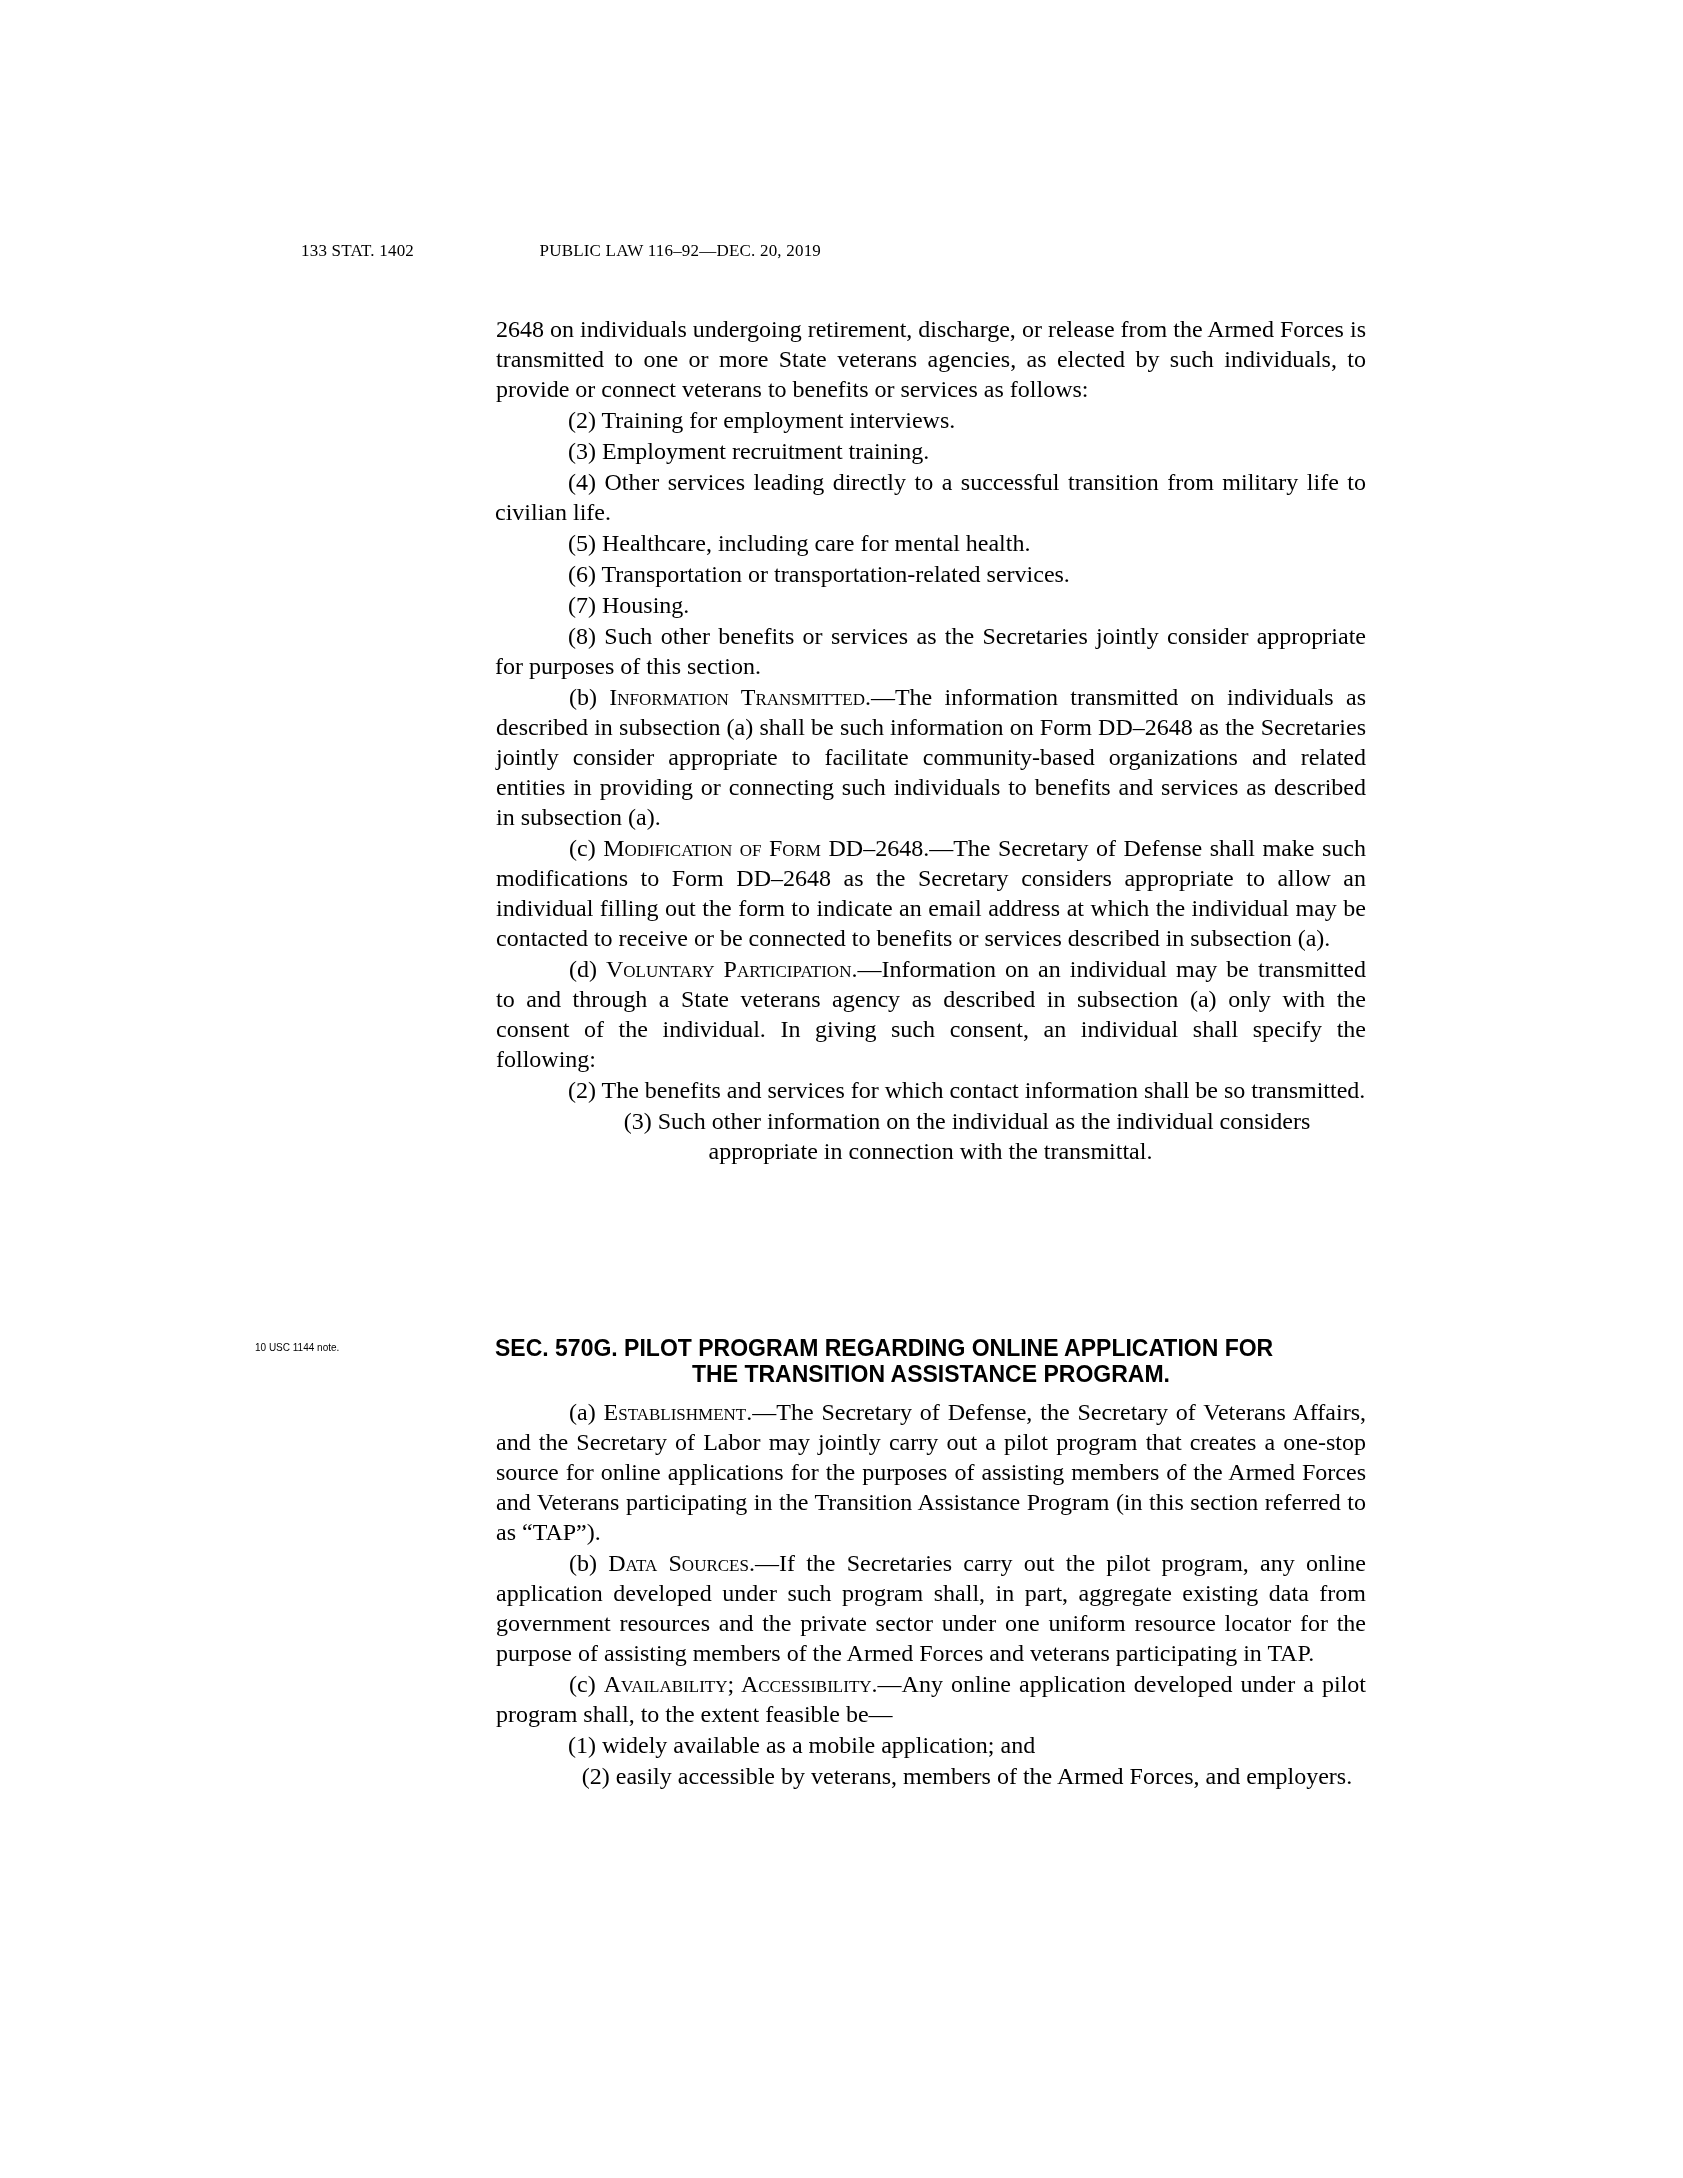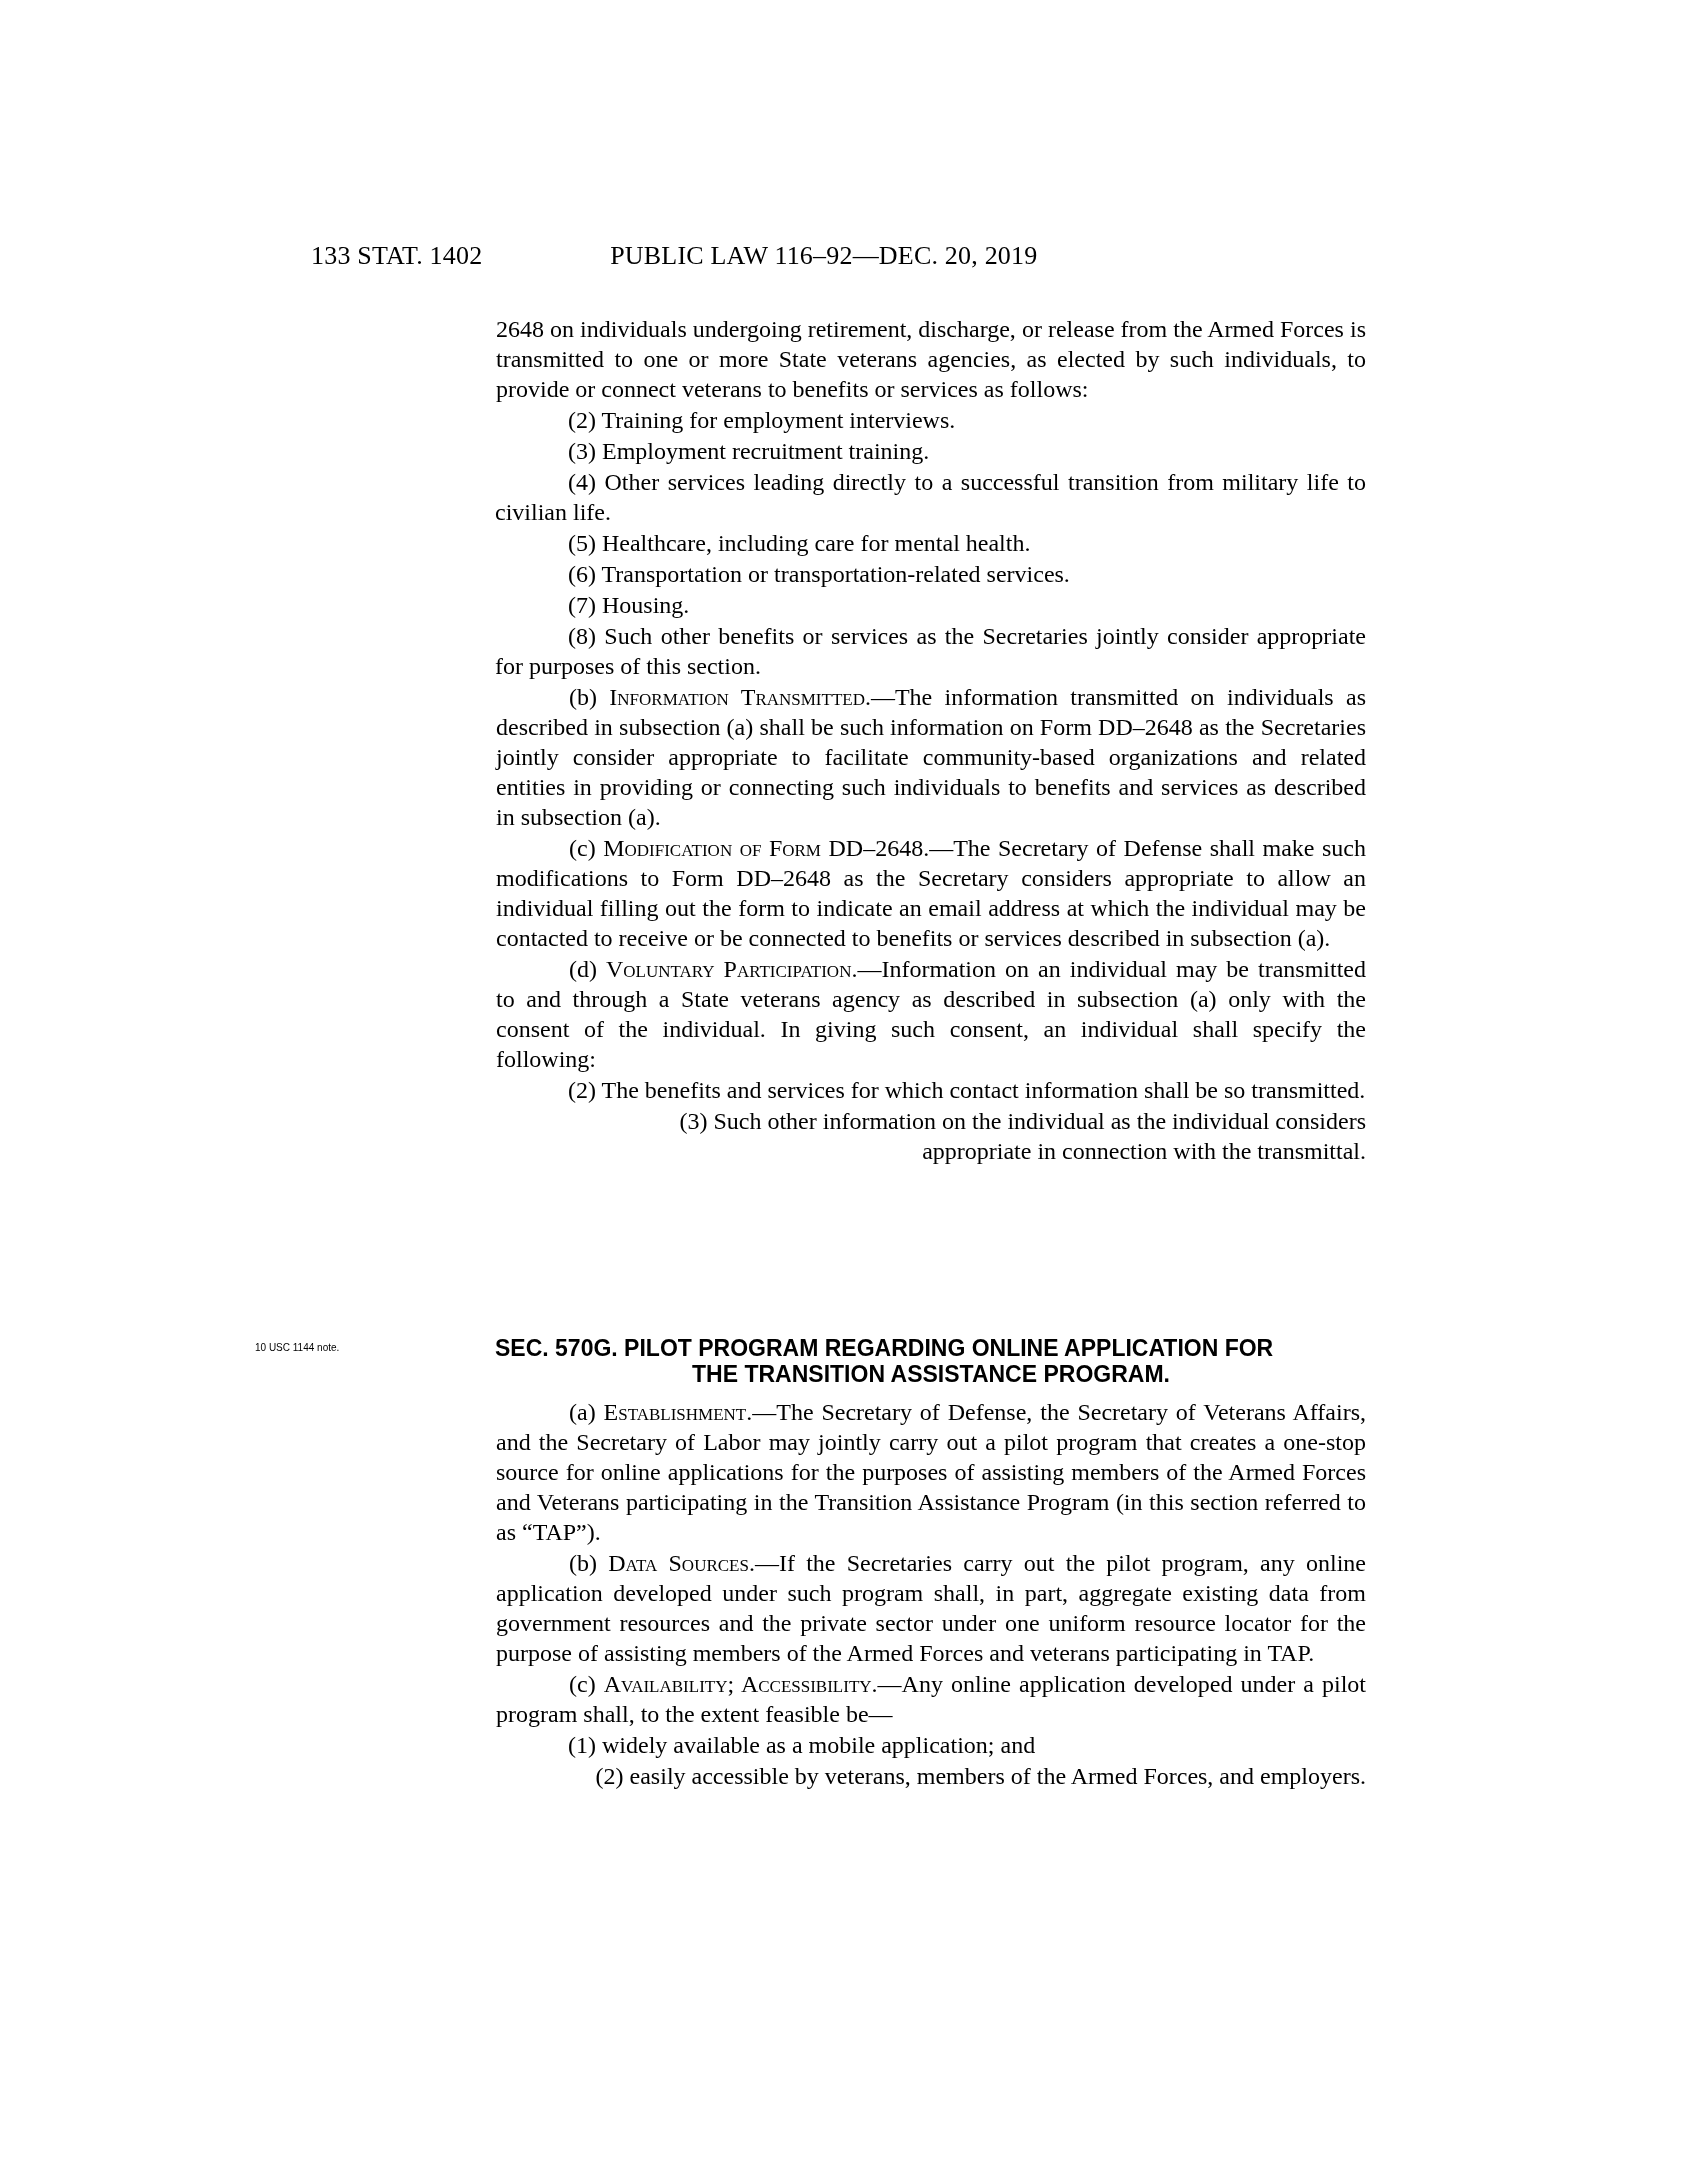--- a/index.html
+++ b/index.html
@@ -17,23 +17,23 @@
   .page {
     position: absolute;
     top: 0; left: 0;
     width: 1683px;
     height: 2178px;
     background: #ffffff;
   }
   .header {
     position: absolute;
     top: 241px;
-    left: 311px;
+    left: 301px;
     width: 1099px;
-    font-size: 26px;
+    font-size: 17px;
     letter-spacing: 0.2px;
     white-space: nowrap;
   }
   .header .stat {
     display: inline-block;
   }
   .header .law {
     display: inline-block;
     margin-left: 121px;
   }
@@ -96,21 +96,21 @@
   .content2 {
     position: absolute;
     top: 1396px;
     left: 495px;
     width: 872px;
     font-size: 24px;
     line-height: 30px;
     text-align: justify;
   }
   .lastline {
-    text-align: right;
+    text-align: center;
   }
 </style>
 </head>
 <body>
 
 <div class="page">
 
   <div class="header">
     <span class="stat">133 STAT. 1402</span>
     <span class="law">PUBLIC LAW 116–92—DEC. 20, 2019</span>

